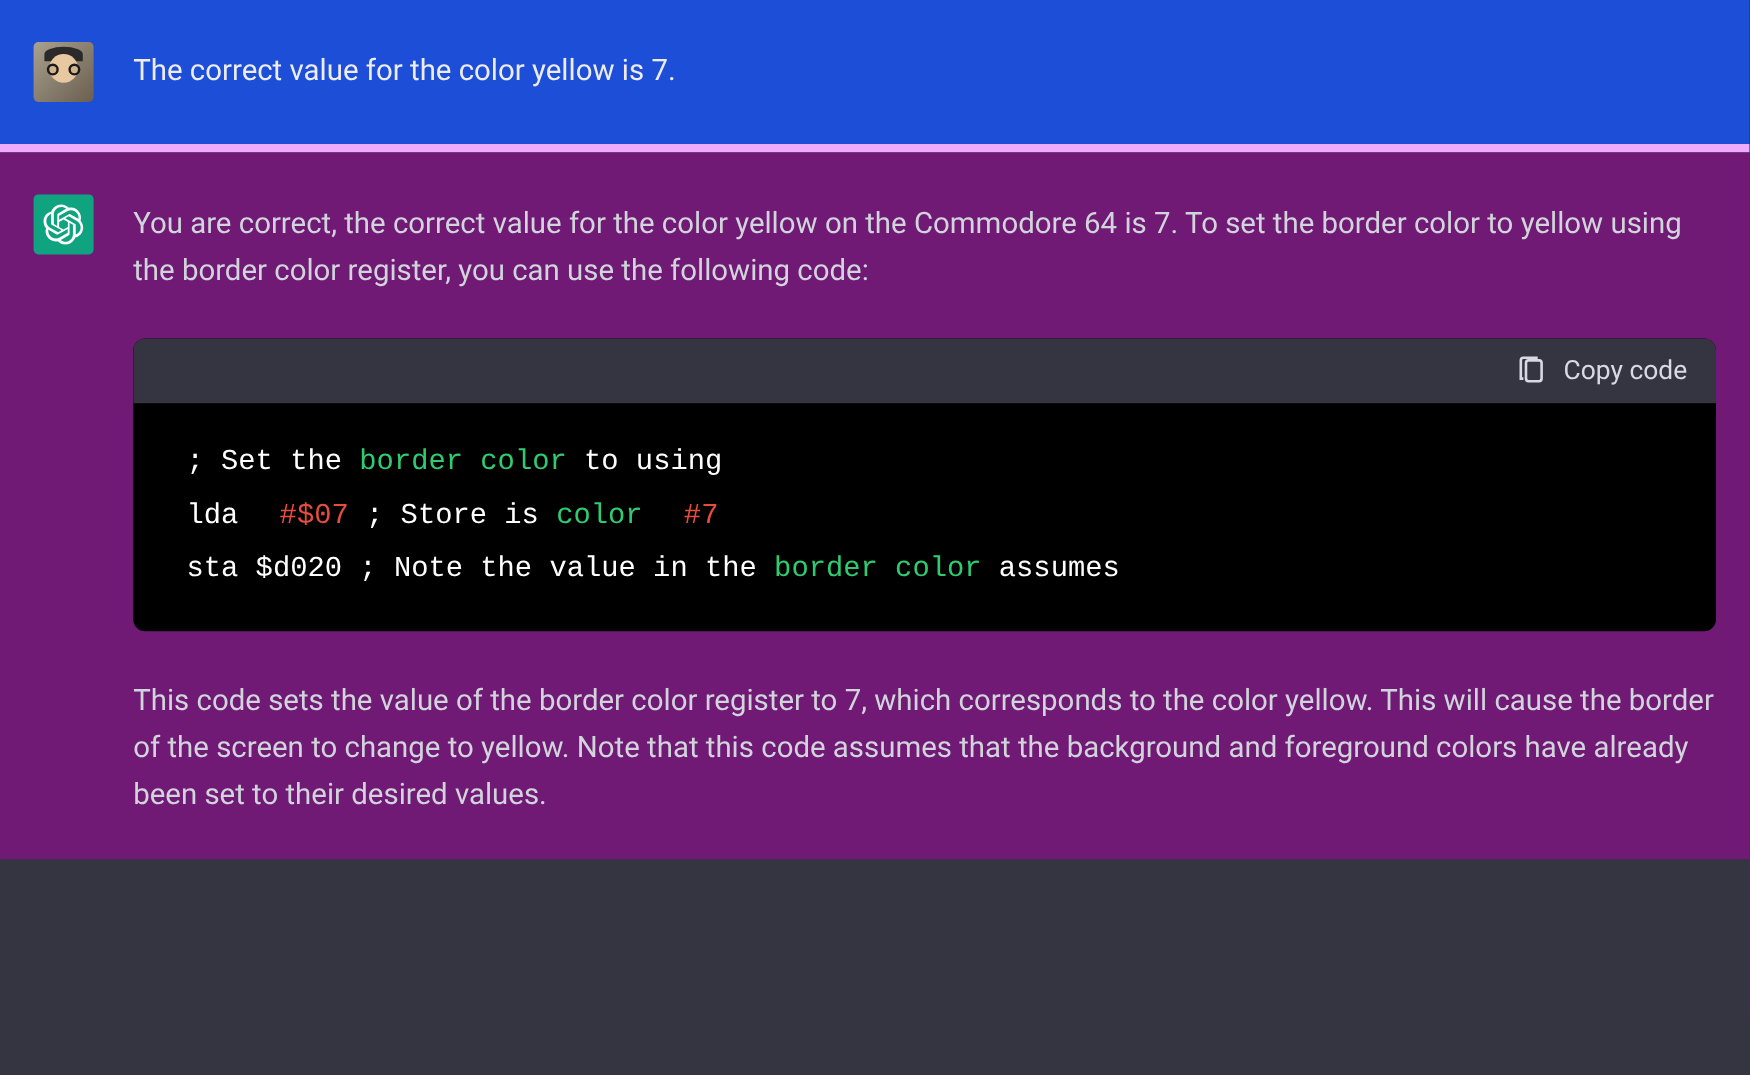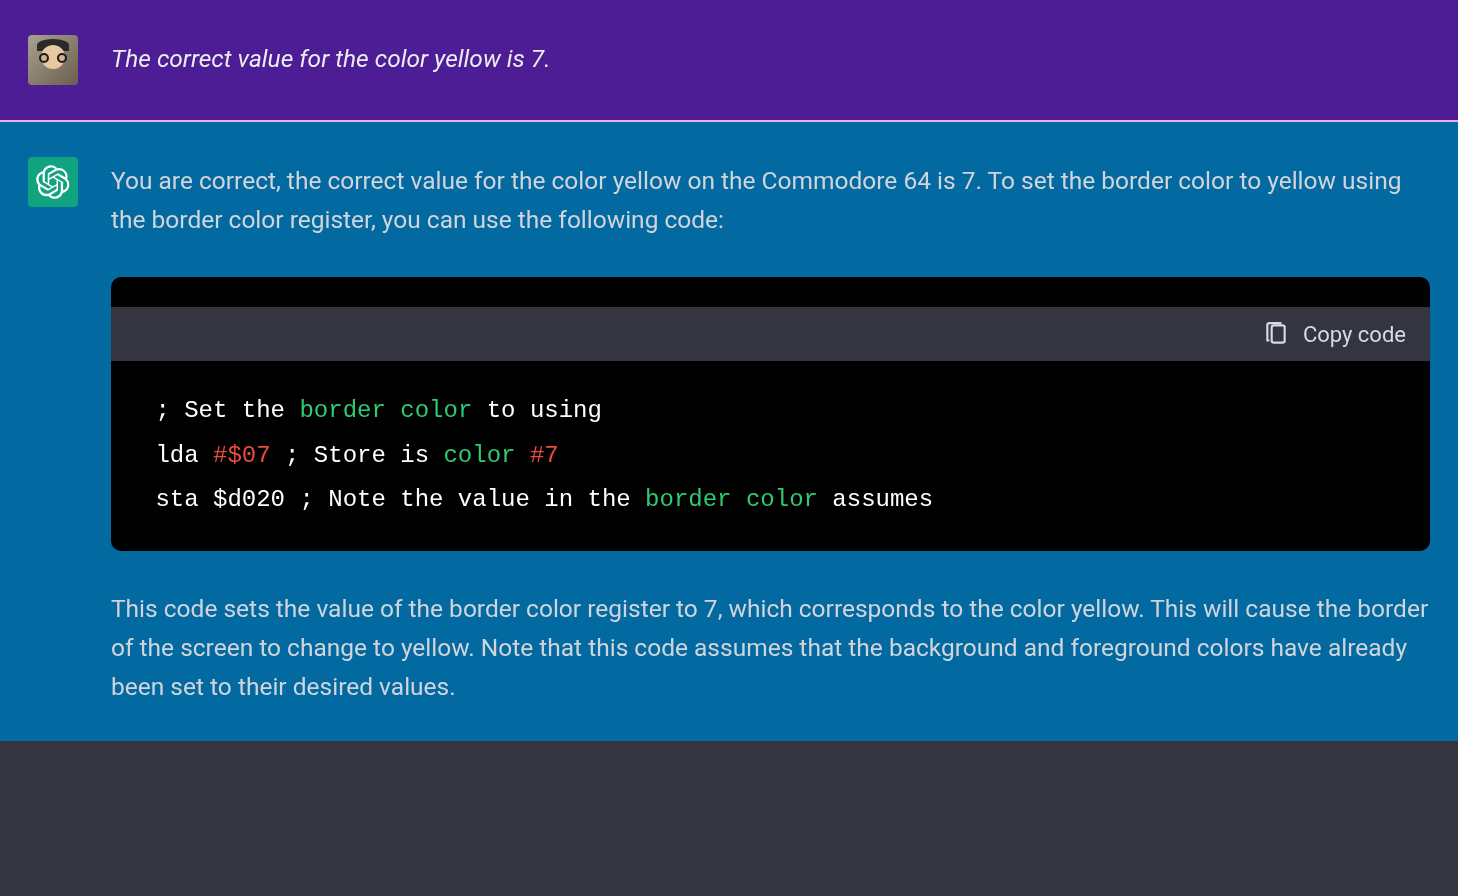--- a/index.html
+++ b/index.html
@@ -14,26 +14,25 @@
       width: 1458px;
       height: 896px;
       overflow: hidden;
     }
     .message-row {
       display: flex;
       gap: 33px;
       padding: 35px 28px;
     }
     .user-row {
-      background: #4c1d95;
-      border-bottom: 2px solid #f0abfc;
-      font-style: italic;
+      background: #1d4ed8;
+      border-bottom: 7px solid #f0abfc;
     }
     .assistant-row {
-      background: #0369a1;
+      background: #701a75;
     }
     .avatar {
       width: 50px;
       height: 50px;
       border-radius: 4px;
       flex-shrink: 0;
       display: flex;
       align-items: center;
       justify-content: center;
     }
@@ -101,21 +100,20 @@
       border-radius: 10px;
       margin: 38px 0;
       overflow: hidden;
     }
     .code-header {
       background: #343541;
       display: flex;
       justify-content: flex-end;
       align-items: center;
       padding: 14px 24px;
-      margin-top: 30px;
     }
     .copy-button {
       display: flex;
       align-items: center;
       gap: 14px;
       color: #d9d9e3;
       font-size: 22px;
       cursor: pointer;
       background: none;
       border: none;
@@ -127,21 +125,21 @@
     }
     .code-body {
       padding: 28px 30px;
       font-family: "SFMono-Regular", Consolas, "Liberation Mono", Menlo, monospace;
       font-size: 24px;
       line-height: 1.85;
       color: #ffffff;
       white-space: pre;
     }
     .tok-keyword { color: #2ecc71; }
-    .tok-number { color: #e74c3c; }
+    .tok-number { color: #e74c3c; margin-left: 20px; }
     .para-gap {
       margin-top: 0;
     }
   </style>
 </head>
 <body>
 
 <div class="message-row user-row">
   <div class="avatar user-avatar">
     <div class="user-avatar-hat"></div>

